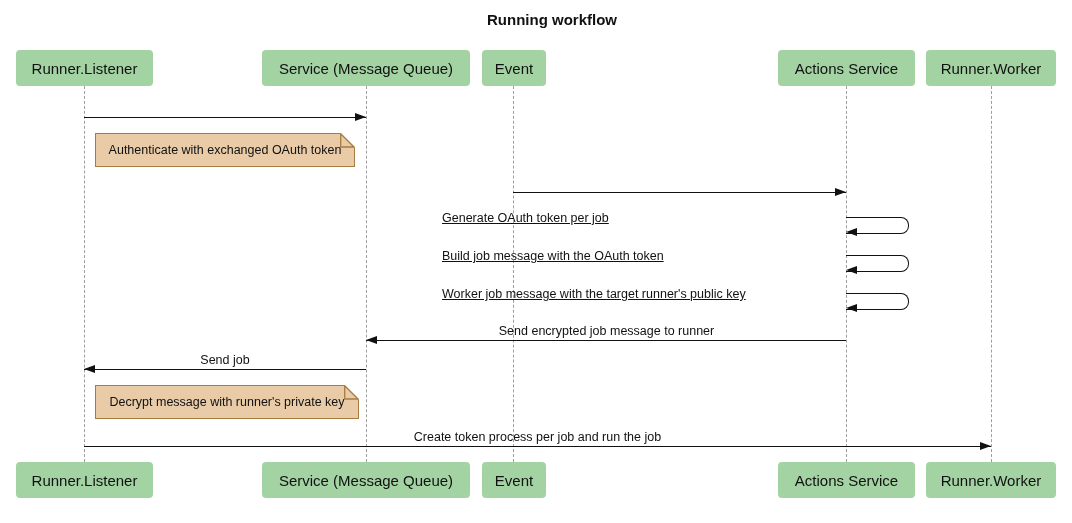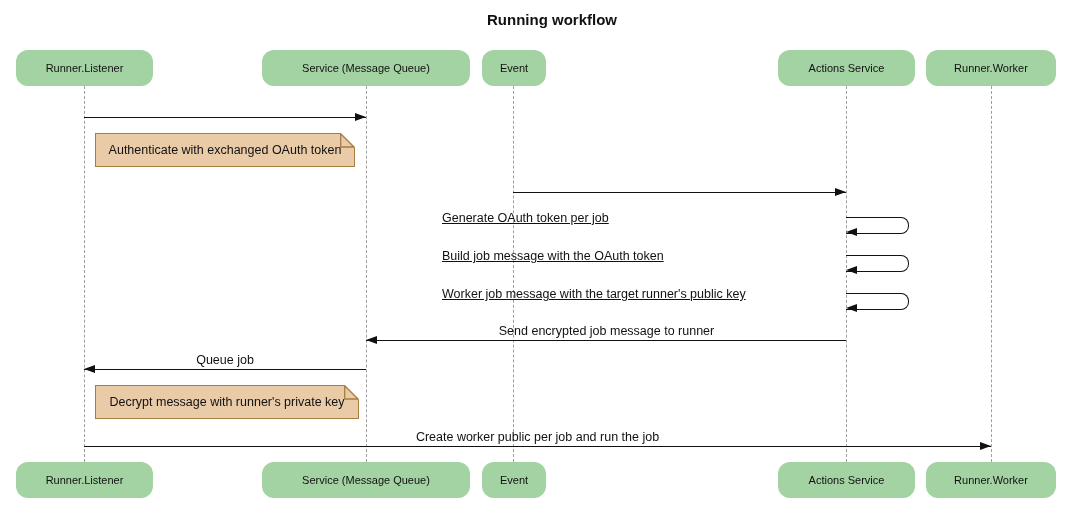--- a/index.html
+++ b/index.html
@@ -13,24 +13,24 @@
   }
   .title{
     position:absolute;top:11px;left:0;width:100%;
     text-align:center;font-size:15px;font-weight:bold;margin-left:16px;
   }
   .lifeline{
     position:absolute;top:86px;height:376px;width:0;
     border-left:1px dashed var(--lifeline,#9e9e9e);
   }
   .participant{
-    position:absolute;height:36px;border-radius:12px;
+    position:absolute;height:36px;border-radius:4px;
     background:var(--participant-fill,#a3d2a3);
     display:flex;align-items:center;justify-content:center;
-    font-size:11px;white-space:nowrap;
+    font-size:15px;white-space:nowrap;
   }
   .msg-label{
     position:absolute;height:16px;line-height:16px;
     font-size:12.5px;text-align:center;white-space:nowrap;
   }
   .msg-label.right{text-align:left;text-decoration:underline;}
   .msg-line{
     position:absolute;height:0;
     border-top:1.4px solid var(--line,#111111);
   }
@@ -102,33 +102,33 @@
   <div class="arrow-left" style="left:846px;top:266px"></div>
 
   <div class="msg-label right" style="left:442px;top:286px;width:400px">Worker job message with the target runner's public key</div>
   <div class="self-loop" style="left:846px;top:293px"></div>
   <div class="arrow-left" style="left:846px;top:304px"></div>
 
   <div class="msg-label" style="left:456px;top:323px;width:301px">Send encrypted job message to runner</div>
   <div class="msg-line" style="left:366px;top:340px;width:480px"></div>
   <div class="arrow-left" style="left:366px;top:336px"></div>
 
-  <div class="msg-label" style="left:125px;top:352px;width:200px">Queue job</div>
+  <div class="msg-label" style="left:125px;top:352px;width:200px">Send job</div>
   <div class="msg-line" style="left:84px;top:369px;width:282px"></div>
   <div class="arrow-left" style="left:84px;top:365px"></div>
 
   <div class="note" style="left:95px;top:385px;width:262px">
     <svg class="note-fold" width="15" height="15" viewBox="0 0 15 15">
       <polygon class="fold-cut" points="0,0 15,0 15,15"></polygon>
       <polygon class="fold-flap" points="0.7,0.7 14,14 0.7,14"></polygon>
     </svg>
     <span>Decrypt message with runner's private key</span>
   </div>
 
-  <div class="msg-label" style="left:387px;top:429px;width:301px">Create worker public per job and run the job</div>
+  <div class="msg-label" style="left:387px;top:429px;width:301px">Create token process per job and run the job</div>
   <div class="msg-line" style="left:84px;top:446px;width:907px"></div>
   <div class="arrow-right" style="left:980px;top:442px"></div>
 
   <div class="participant" style="left:16px;top:462px;width:137px">Runner.Listener</div>
   <div class="participant" style="left:262px;top:462px;width:208px">Service (Message Queue)</div>
   <div class="participant" style="left:482px;top:462px;width:64px">Event</div>
   <div class="participant" style="left:778px;top:462px;width:137px">Actions Service</div>
   <div class="participant" style="left:926px;top:462px;width:130px">Runner.Worker</div>
 
 </div>

